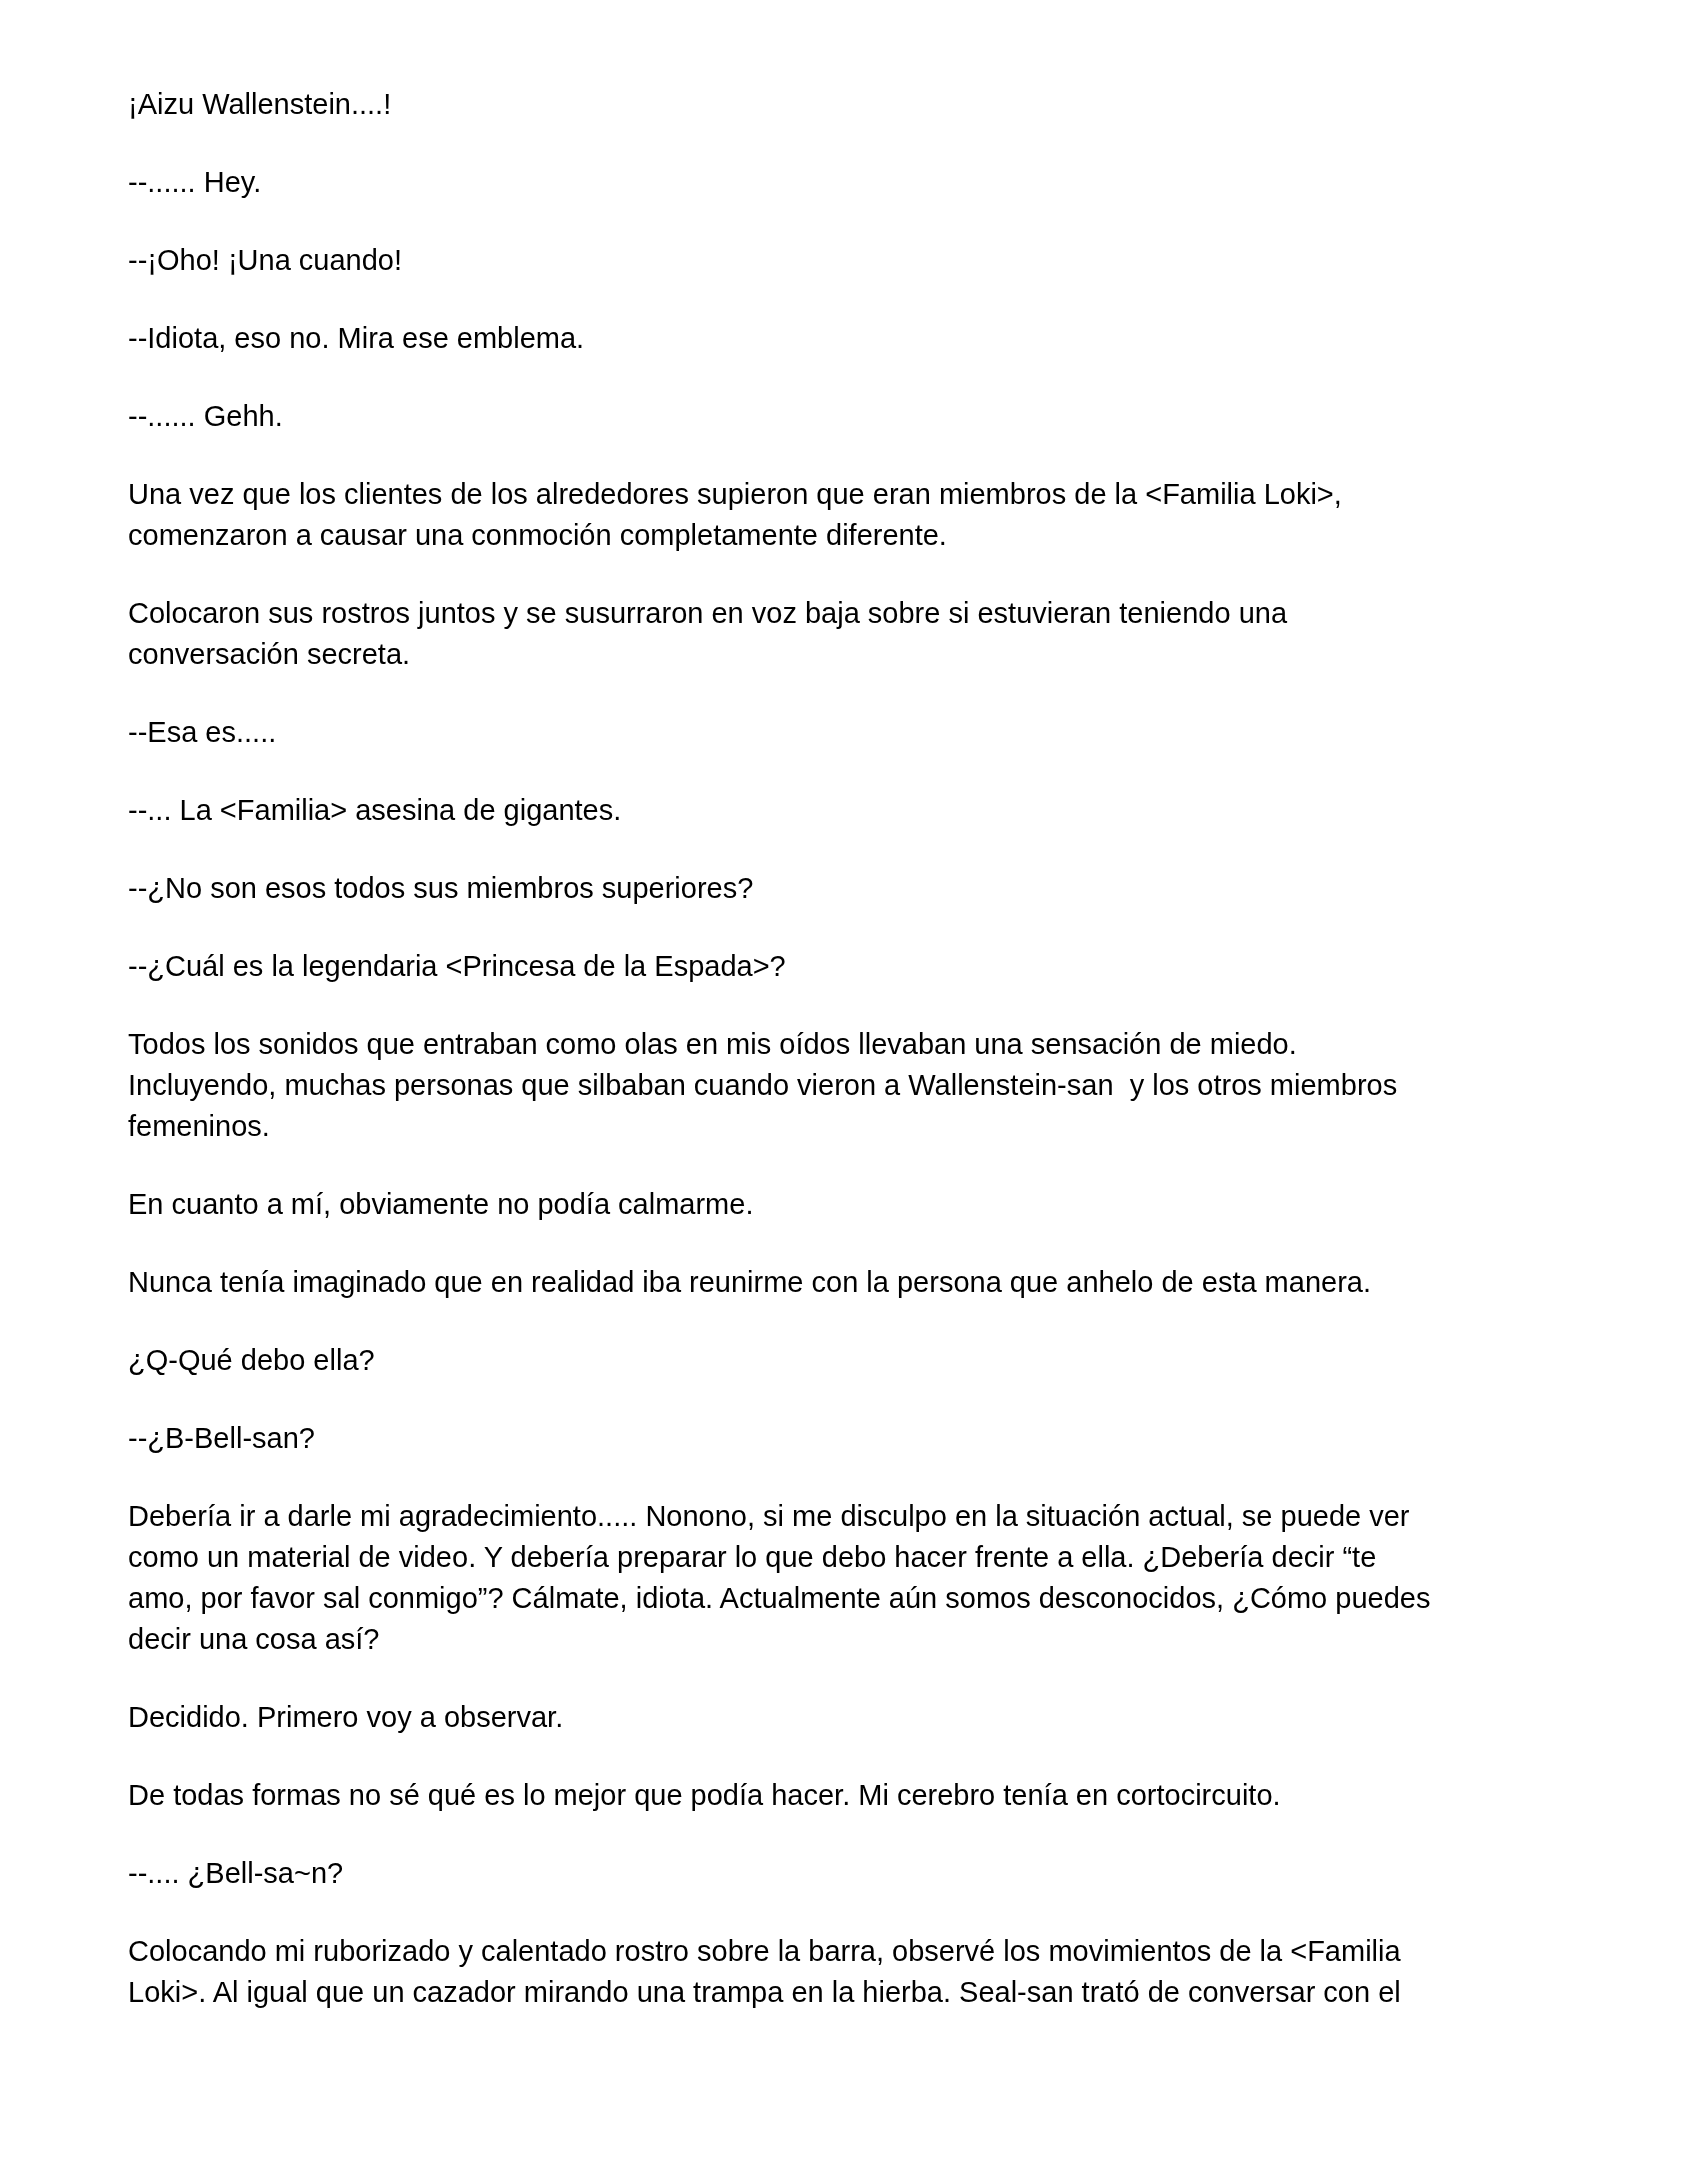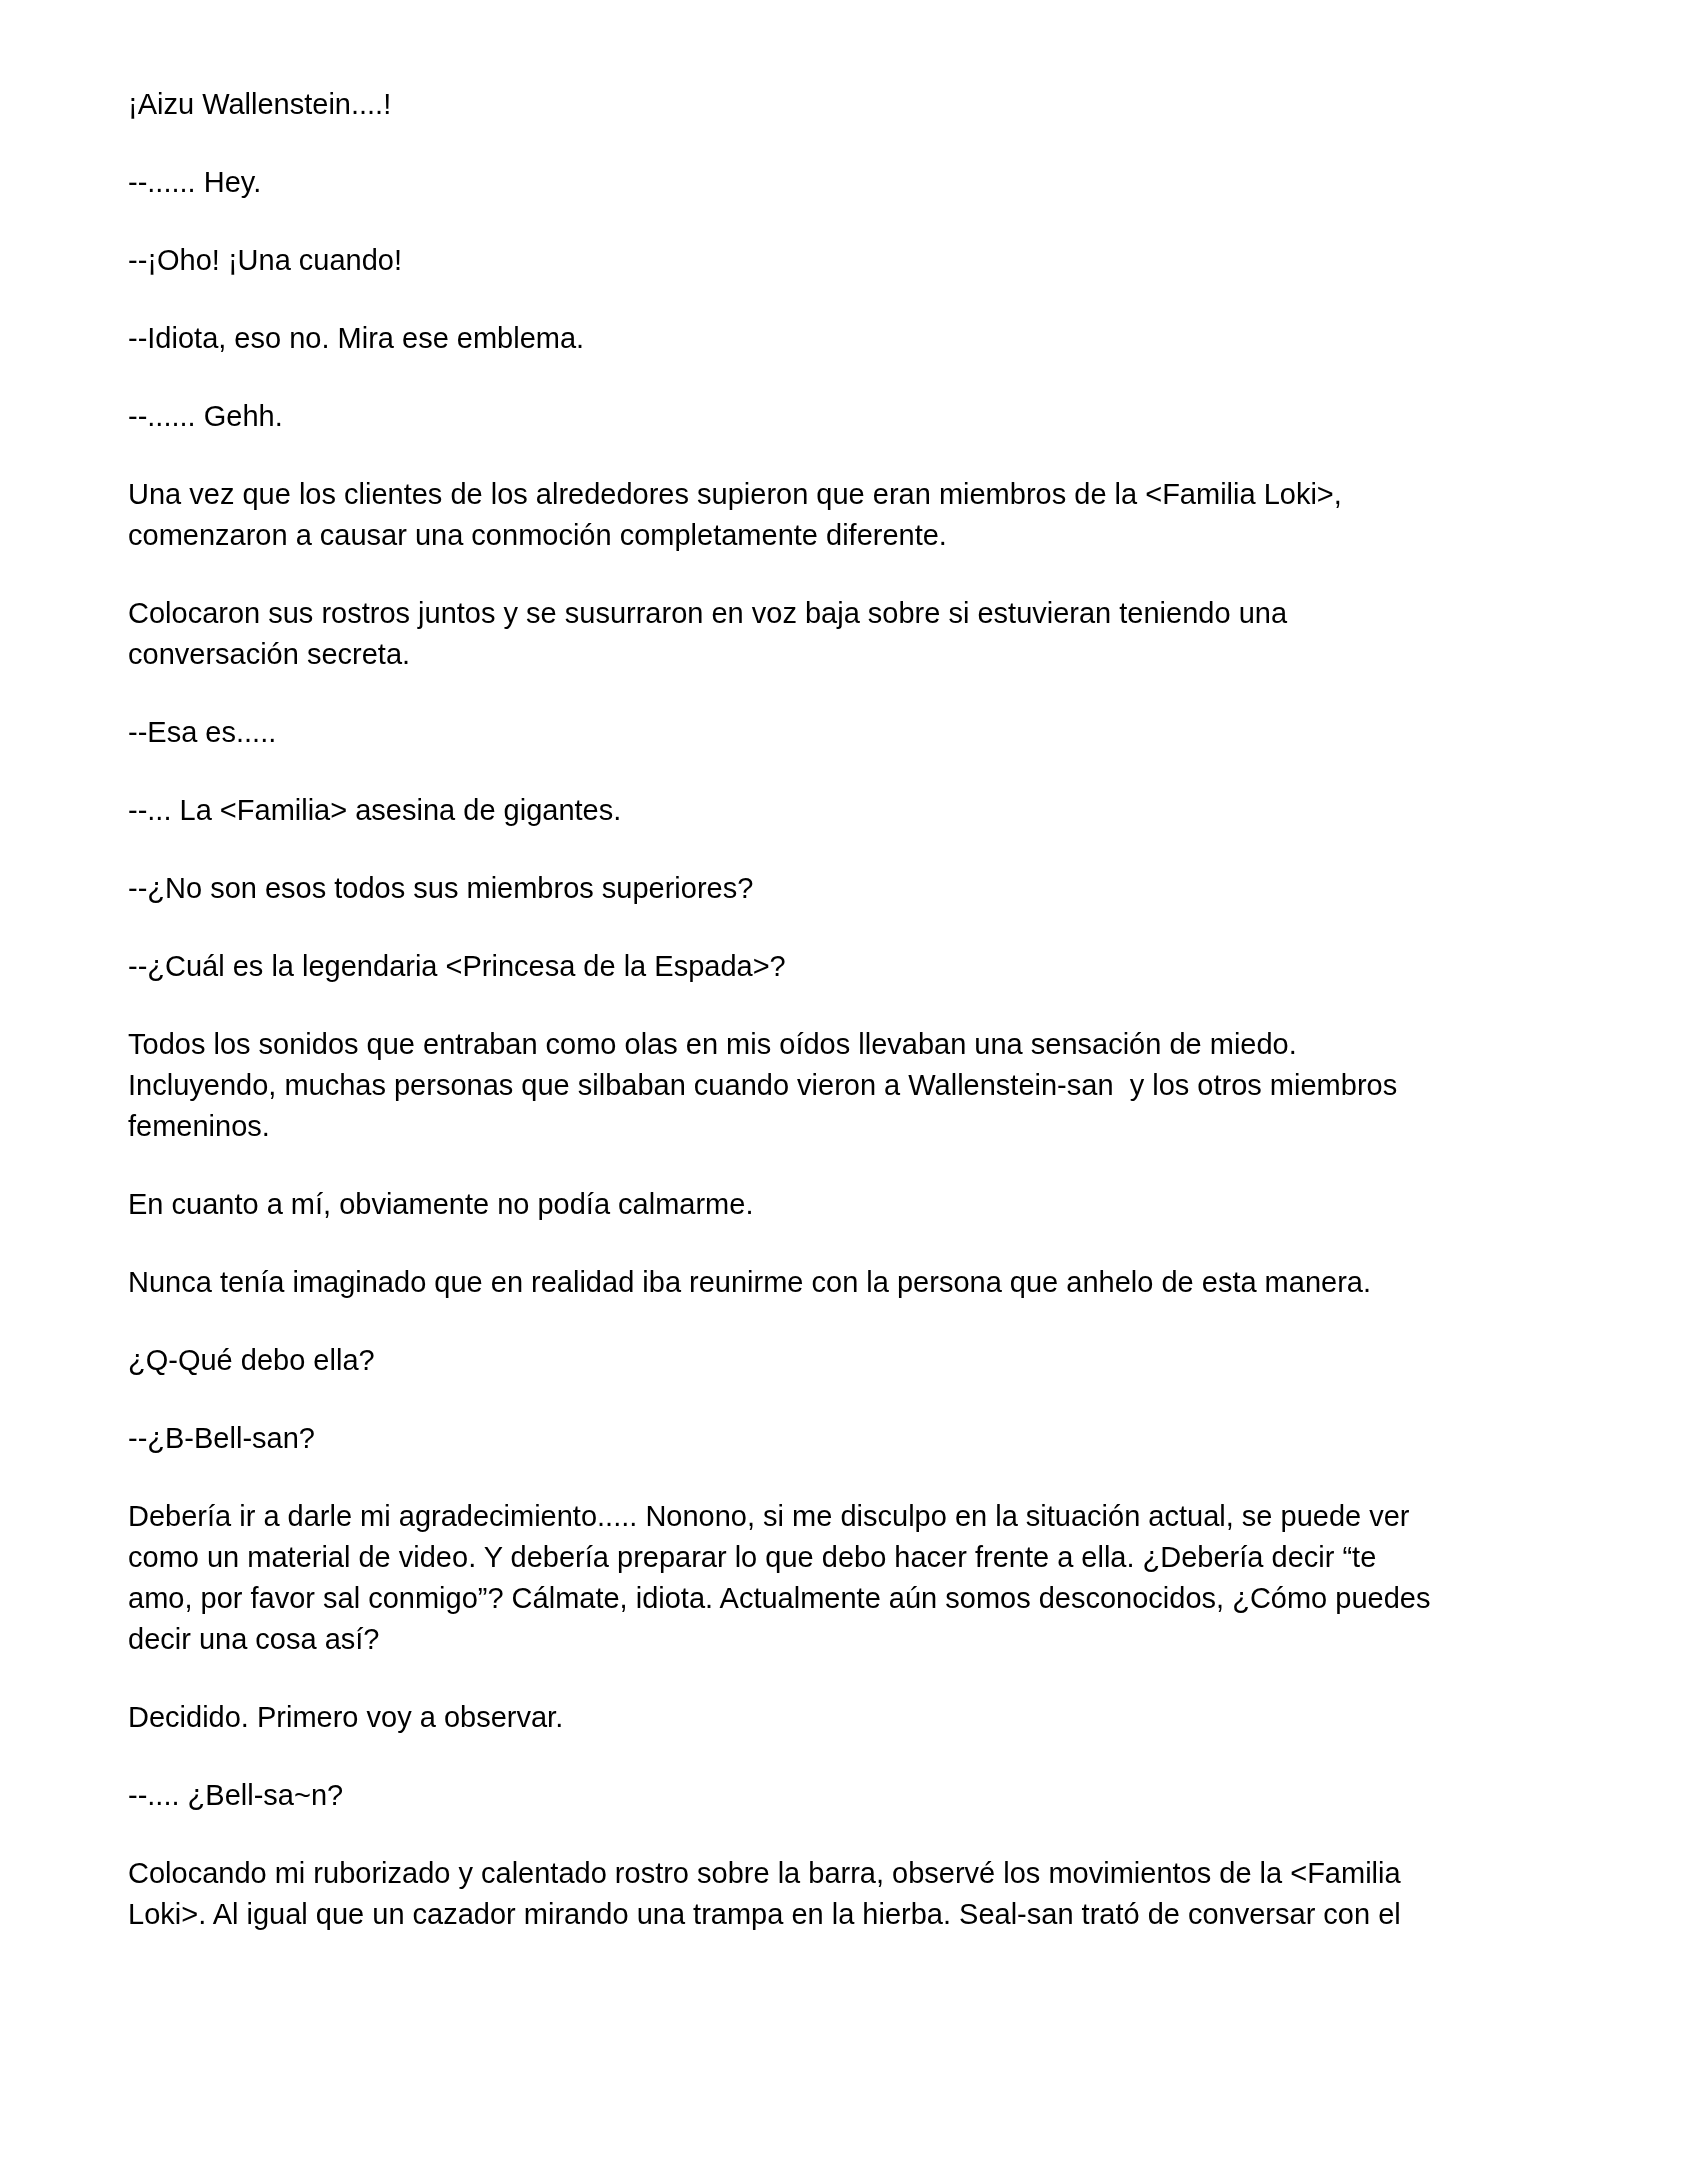--- a/index.html
+++ b/index.html
@@ -53,17 +53,18 @@
 femeninos.</p>
   <p class="doc-paragraph">En cuanto a mí, obviamente no podía calmarme.</p>
   <p class="doc-paragraph">Nunca tenía imaginado que en realidad iba reunirme con la persona que anhelo de esta manera.</p>
   <p class="doc-paragraph">¿Q-Qué debo ella?</p>
   <p class="doc-paragraph">--¿B-Bell-san?</p>
   <p class="doc-paragraph">Debería ir a darle mi agradecimiento..... Nonono, si me disculpo en la situación actual, se puede ver
 como un material de video. Y debería preparar lo que debo hacer frente a ella. ¿Debería decir “te
 amo, por favor sal conmigo”? Cálmate, idiota. Actualmente aún somos desconocidos, ¿Cómo puedes
 decir una cosa así?</p>
   <p class="doc-paragraph">Decidido. Primero voy a observar.</p>
+  <p class="doc-paragraph">De todas formas no sé qué es lo mejor que podía hacer. Mi cerebro tenía en cortocircuito.</p>
   <p class="doc-paragraph">--.... ¿Bell-sa~n?</p>
   <p class="doc-paragraph">Colocando mi ruborizado y calentado rostro sobre la barra, observé los movimientos de la &lt;Familia
 Loki&gt;. Al igual que un cazador mirando una trampa en la hierba. Seal-san trató de conversar con el</p>
 </div>
 
 
 </body></html>

